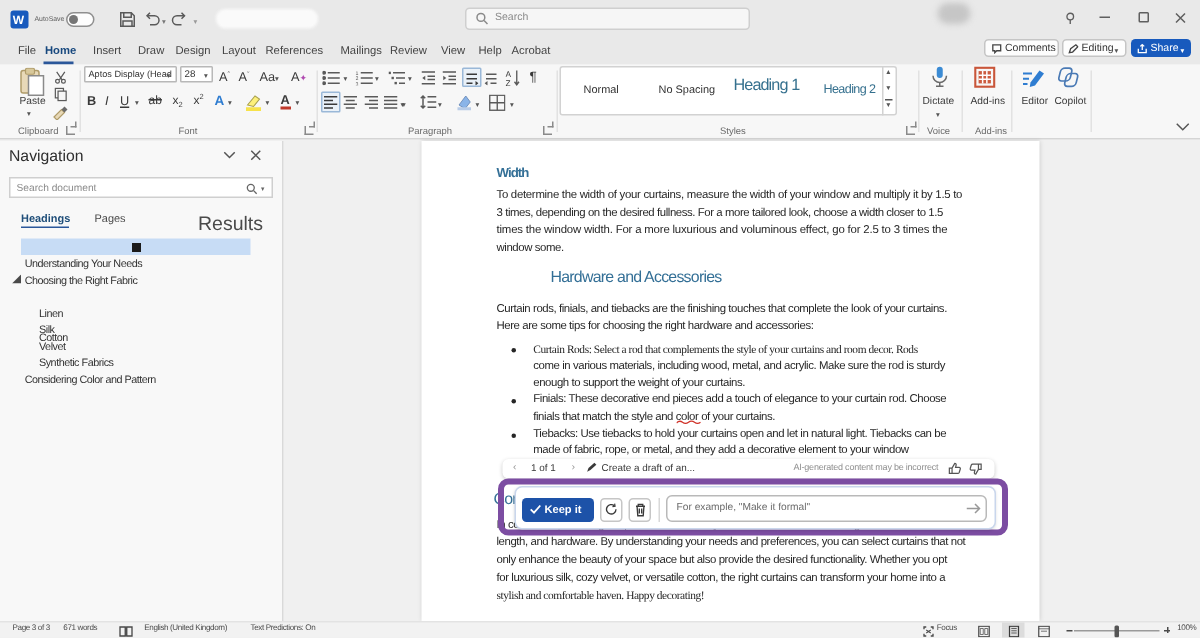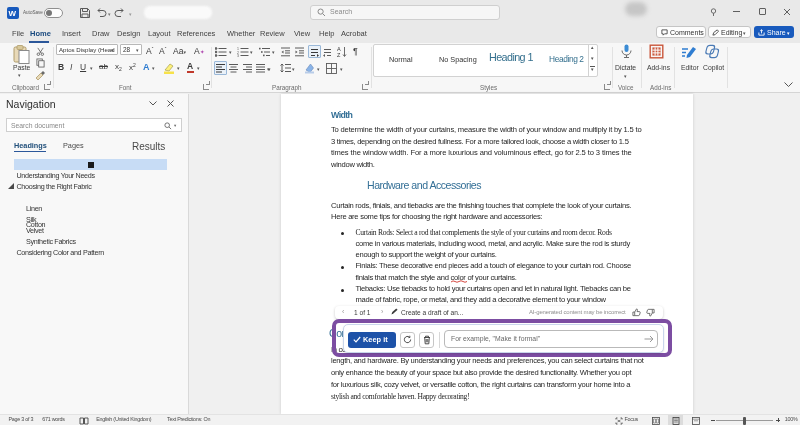--- a/index.html
+++ b/index.html
@@ -78,21 +78,21 @@
 </div>
 <div id="tabrow">
  <div class="tab" style="left:12px;">File</div>
  <div class="tab" style="left:30px;color:#17487e;font-weight:bold;">Home</div>
  <div class="ab" style="left:29px;top:12.5px;width:20px;height:2px;background:#2b579a;"></div>
  <div class="tab" style="left:62px;">Insert</div>
  <div class="tab" style="left:92px;">Draw</div>
  <div class="tab" style="left:117px;">Design</div>
  <div class="tab" style="left:148px;">Layout</div>
  <div class="tab" style="left:177px;">References</div>
- <div class="tab" style="left:227px;">Whether</div>
+ <div class="tab" style="left:227px;">Mailings</div>
  <div class="tab" style="left:260px;">Review</div>
  <div class="tab" style="left:294px;">View</div>
  <div class="tab" style="left:319px;">Help</div>
  <div class="tab" style="left:341px;">Acrobat</div>
 
  <div class="ab" style="left:656px;top:-2px;width:50px;height:12px;background:#fdfdfd;border:1px solid #c5c5c5;border-radius:3px;"></div>
  <svg class="ab" style="left:661px;top:1px" width="7" height="7" viewBox="0 0 8 8" fill="none" stroke="#444" stroke-width="1">
       <path d="M1 1h6v4.5H4L2.5 7V5.5H1z"></path>
     </svg>
  <div class="ab" style="left:670px;top:0.5px;font-size:7px;color:#333;">Comments</div>
@@ -302,42 +302,42 @@
  <div class="ab" style="left:6px;top:24px;width:176px;height:14px;background:#fff;border:1px solid #cfcfcf;"></div>
  <div class="ab" style="left:11px;top:28px;font-size:6.8px;color:#8a8a8a;">Search document</div>
  <svg class="ab" style="left:164px;top:28px" width="8" height="8" viewBox="0 0 9 9" fill="none" stroke="#666" stroke-width="1">
       <circle cx="3.6" cy="3.6" r="2.6"></circle>
       <path d="M5.7 5.7L8 8"></path>
     </svg>
  <div class="ab" style="left:174px;top:29px;font-size:4.5px;color:#666;">▾</div>
  <div class="ab" style="left:14px;top:46.5px;font-size:7.3px;font-weight:bold;color:#1f4e79;">Headings</div>
  <div class="ab" style="left:14px;top:56.5px;width:32px;height:1.7px;background:#2b579a;"></div>
  <div class="ab" style="left:63px;top:46.5px;font-size:7.3px;color:#4a4a4a;">Pages</div>
- <div class="ab" style="left:96px;top:46.5px;font-size:10px;color:#4a4a4a;padding-left:36px;">Results</div>
+ <div class="ab" style="left:96px;top:46.5px;font-size:13px;color:#4a4a4a;padding-left:36px;">Results</div>
  <div class="ab" style="left:14px;top:65px;width:153px;height:11px;background:#c7dcf5;"></div>
  <div class="ab" style="left:88px;top:67.5px;width:6px;height:6px;background:#1a1a1a;"></div>
  <div class="nvi" style="left:16.5px;top:77px;">Understanding Your Needs</div>
  <svg class="ab" style="left:8px;top:89px" width="6" height="6" viewBox="0 0 6 6">
       <polygon points="6,0 6,6 0,6" fill="#4a4a4a"></polygon>
     </svg>
  <div class="nvi" style="left:16.5px;top:88px;">Choosing the Right Fabric</div>
  <div class="nvi" style="left:26px;top:99px;margin-top:27px;">Cotton</div>
  <div class="nvi" style="left:26px;top:110px;">Linen</div>
  <div class="nvi" style="left:26px;top:121px;">Silk</div>
  <div class="nvi" style="left:26px;top:132px;">Velvet</div>
  <div class="nvi" style="left:26px;top:143px;">Synthetic Fabrics</div>
  <div class="nvi" style="left:16.5px;top:153.5px;">Considering Color and Pattern</div>
 </div>
 <div id="page"></div>
 <div id="doc">
  <div class="h3d" style="left:331px;top:109.5px;">Width</div>
  <div class="bl" style="left:331px;top:126px;letter-spacing:-0.19px;">To determine the width of your curtains, measure the width of your window and multiply it by 1.5 to</div>
  <div class="bl" style="left:331px;top:137.5px;">3 times, depending on the desired fullness. For a more tailored look, choose a width closer to 1.5</div>
  <div class="bl" style="left:331px;top:149px;letter-spacing:-0.12px;">times the window width. For a more luxurious and voluminous effect, go for 2.5 to 3 times the</div>
- <div class="bl" style="left:331px;top:160.5px;">window width.</div>
+ <div class="bl" style="left:331px;top:160.5px;">window some.</div>
  <div class="h2d" style="left:331px;top:179px;padding-left:36px;">Hardware and Accessories</div>
  <div class="bl" style="left:331px;top:201.5px;">Curtain rods, finials, and tiebacks are the finishing touches that complete the look of your curtains.</div>
  <div class="bl" style="left:331px;top:212.8px;">Here are some tips for choosing the right hardware and accessories:</div>
  <div class="blt" style="left:341px;top:232px;"></div>
  <div class="bl" style="left:355.5px;top:228.5px;font-family:Liberation Serif, serif;">Curtain Rods: Select a rod that complements the style of your curtains and room decor. Rods</div>
  <div class="bl" style="left:355.5px;top:239.8px;">come in various materials, including wood, metal, and acrylic. Make sure the rod is sturdy</div>
  <div class="bl" style="left:355.5px;top:251.1px;">enough to support the weight of your curtains.</div>
  <div class="blt" style="left:341px;top:265.5px;"></div>
  <div class="bl" style="left:355.5px;top:262.4px;">Finials: These decorative end pieces add a touch of elegance to your curtain rod. Choose</div>
  <div class="bl" style="left:355.5px;top:273.7px;">finials that match the style and <span class="sq">color<svg style="position:absolute;left:0;bottom:-1px;width:17px;height:3px;" viewBox="0 0 17 3" fill="none" stroke="#d0342b" stroke-width="0.9">

